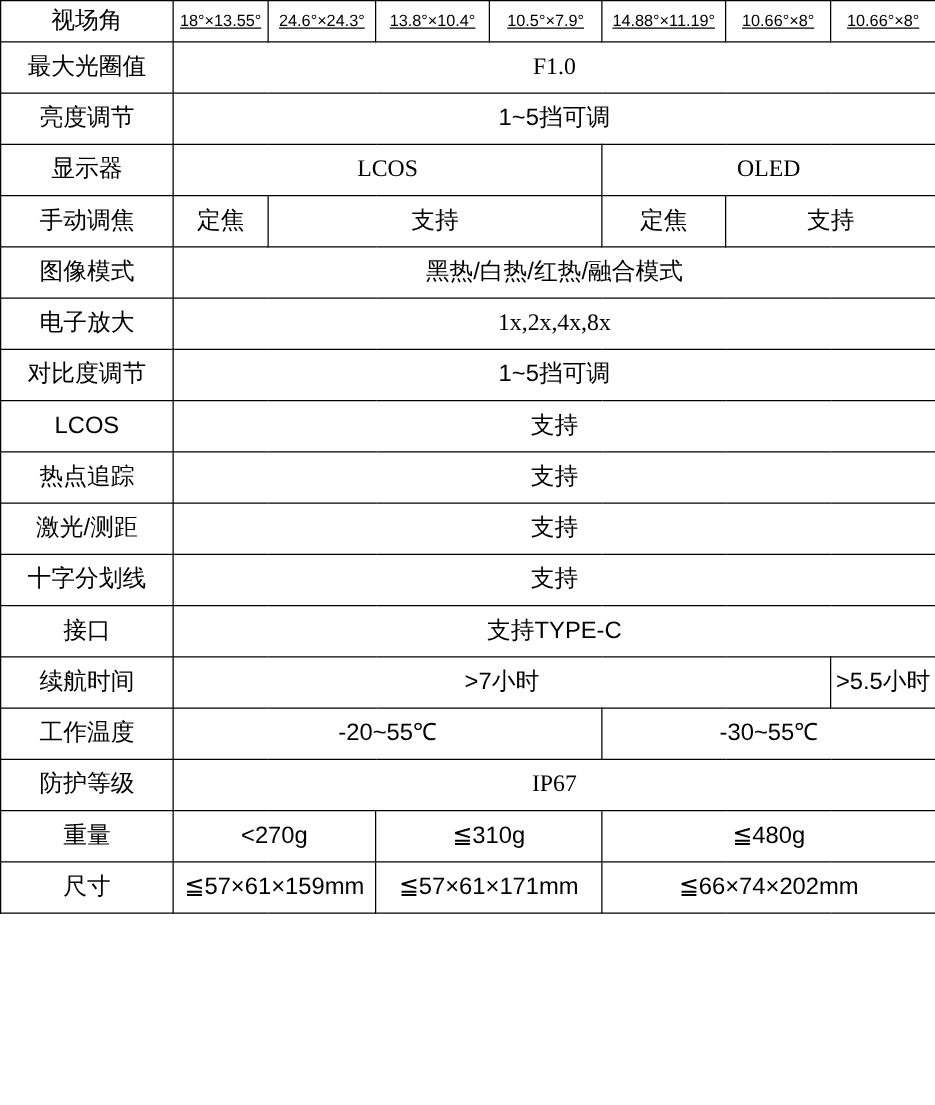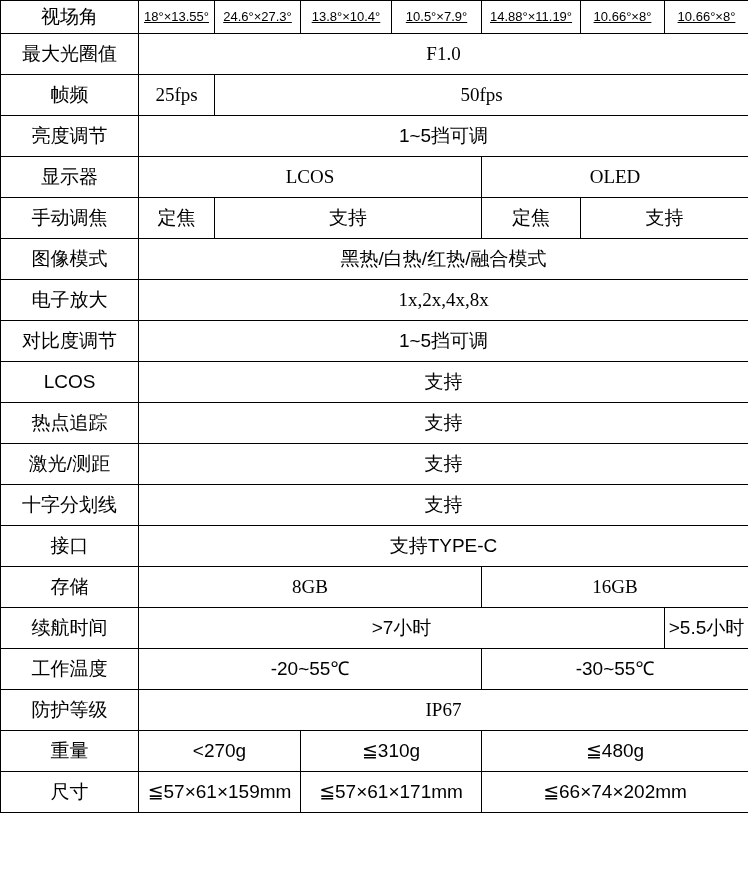--- a/index.html
+++ b/index.html
@@ -69,35 +69,30 @@
     <col style="width:91px">
     <col style="width:90px">
     <col style="width:99px">
     <col style="width:84px">
     <col style="width:84px">
   </colgroup>
   <tbody>
       <tr class="row-fov">
         <td class="label">视场角</td>
         <td class="fov">18°×13.55°</td>
-        <td class="fov">24.6°×27.3°</td>
+        <td class="fov">24.6°×24.3°</td>
         <td class="fov">13.8°×10.4°</td>
         <td class="fov">10.5°×7.9°</td>
         <td class="fov">14.88°×11.19°</td>
         <td class="fov">10.66°×8°</td>
         <td class="fov">10.66°×8°</td>
       </tr>
       <tr>
         <td class="label">最大光圈值</td>
         <td class="serif" colspan="7">F1.0</td>
-      </tr>
-      <tr>
-        <td class="label">帧频</td>
-        <td class="serif">25fps</td>
-        <td class="serif" colspan="6">50fps</td>
       </tr>
       <tr>
         <td class="label">亮度调节</td>
         <td colspan="7">1~5挡可调</td>
       </tr>
       <tr>
         <td class="label">显示器</td>
         <td class="serif" colspan="4">LCOS</td>
         <td class="serif" colspan="3">OLED</td>
       </tr>
@@ -134,25 +129,20 @@
       </tr>
       <tr>
         <td class="label">十字分划线</td>
         <td colspan="7">支持</td>
       </tr>
       <tr>
         <td class="label">接口</td>
         <td colspan="7">支持TYPE-C</td>
       </tr>
       <tr>
-        <td class="label">存储</td>
-        <td class="serif" colspan="4">8GB</td>
-        <td class="serif" colspan="3">16GB</td>
-      </tr>
-      <tr>
         <td class="label">续航时间</td>
         <td colspan="6">&gt;7小时</td>
         <td>&gt;5.5小时</td>
       </tr>
       <tr>
         <td class="label">工作温度</td>
         <td colspan="4">-20~55℃</td>
         <td colspan="3">-30~55℃</td>
       </tr>
       <tr>

